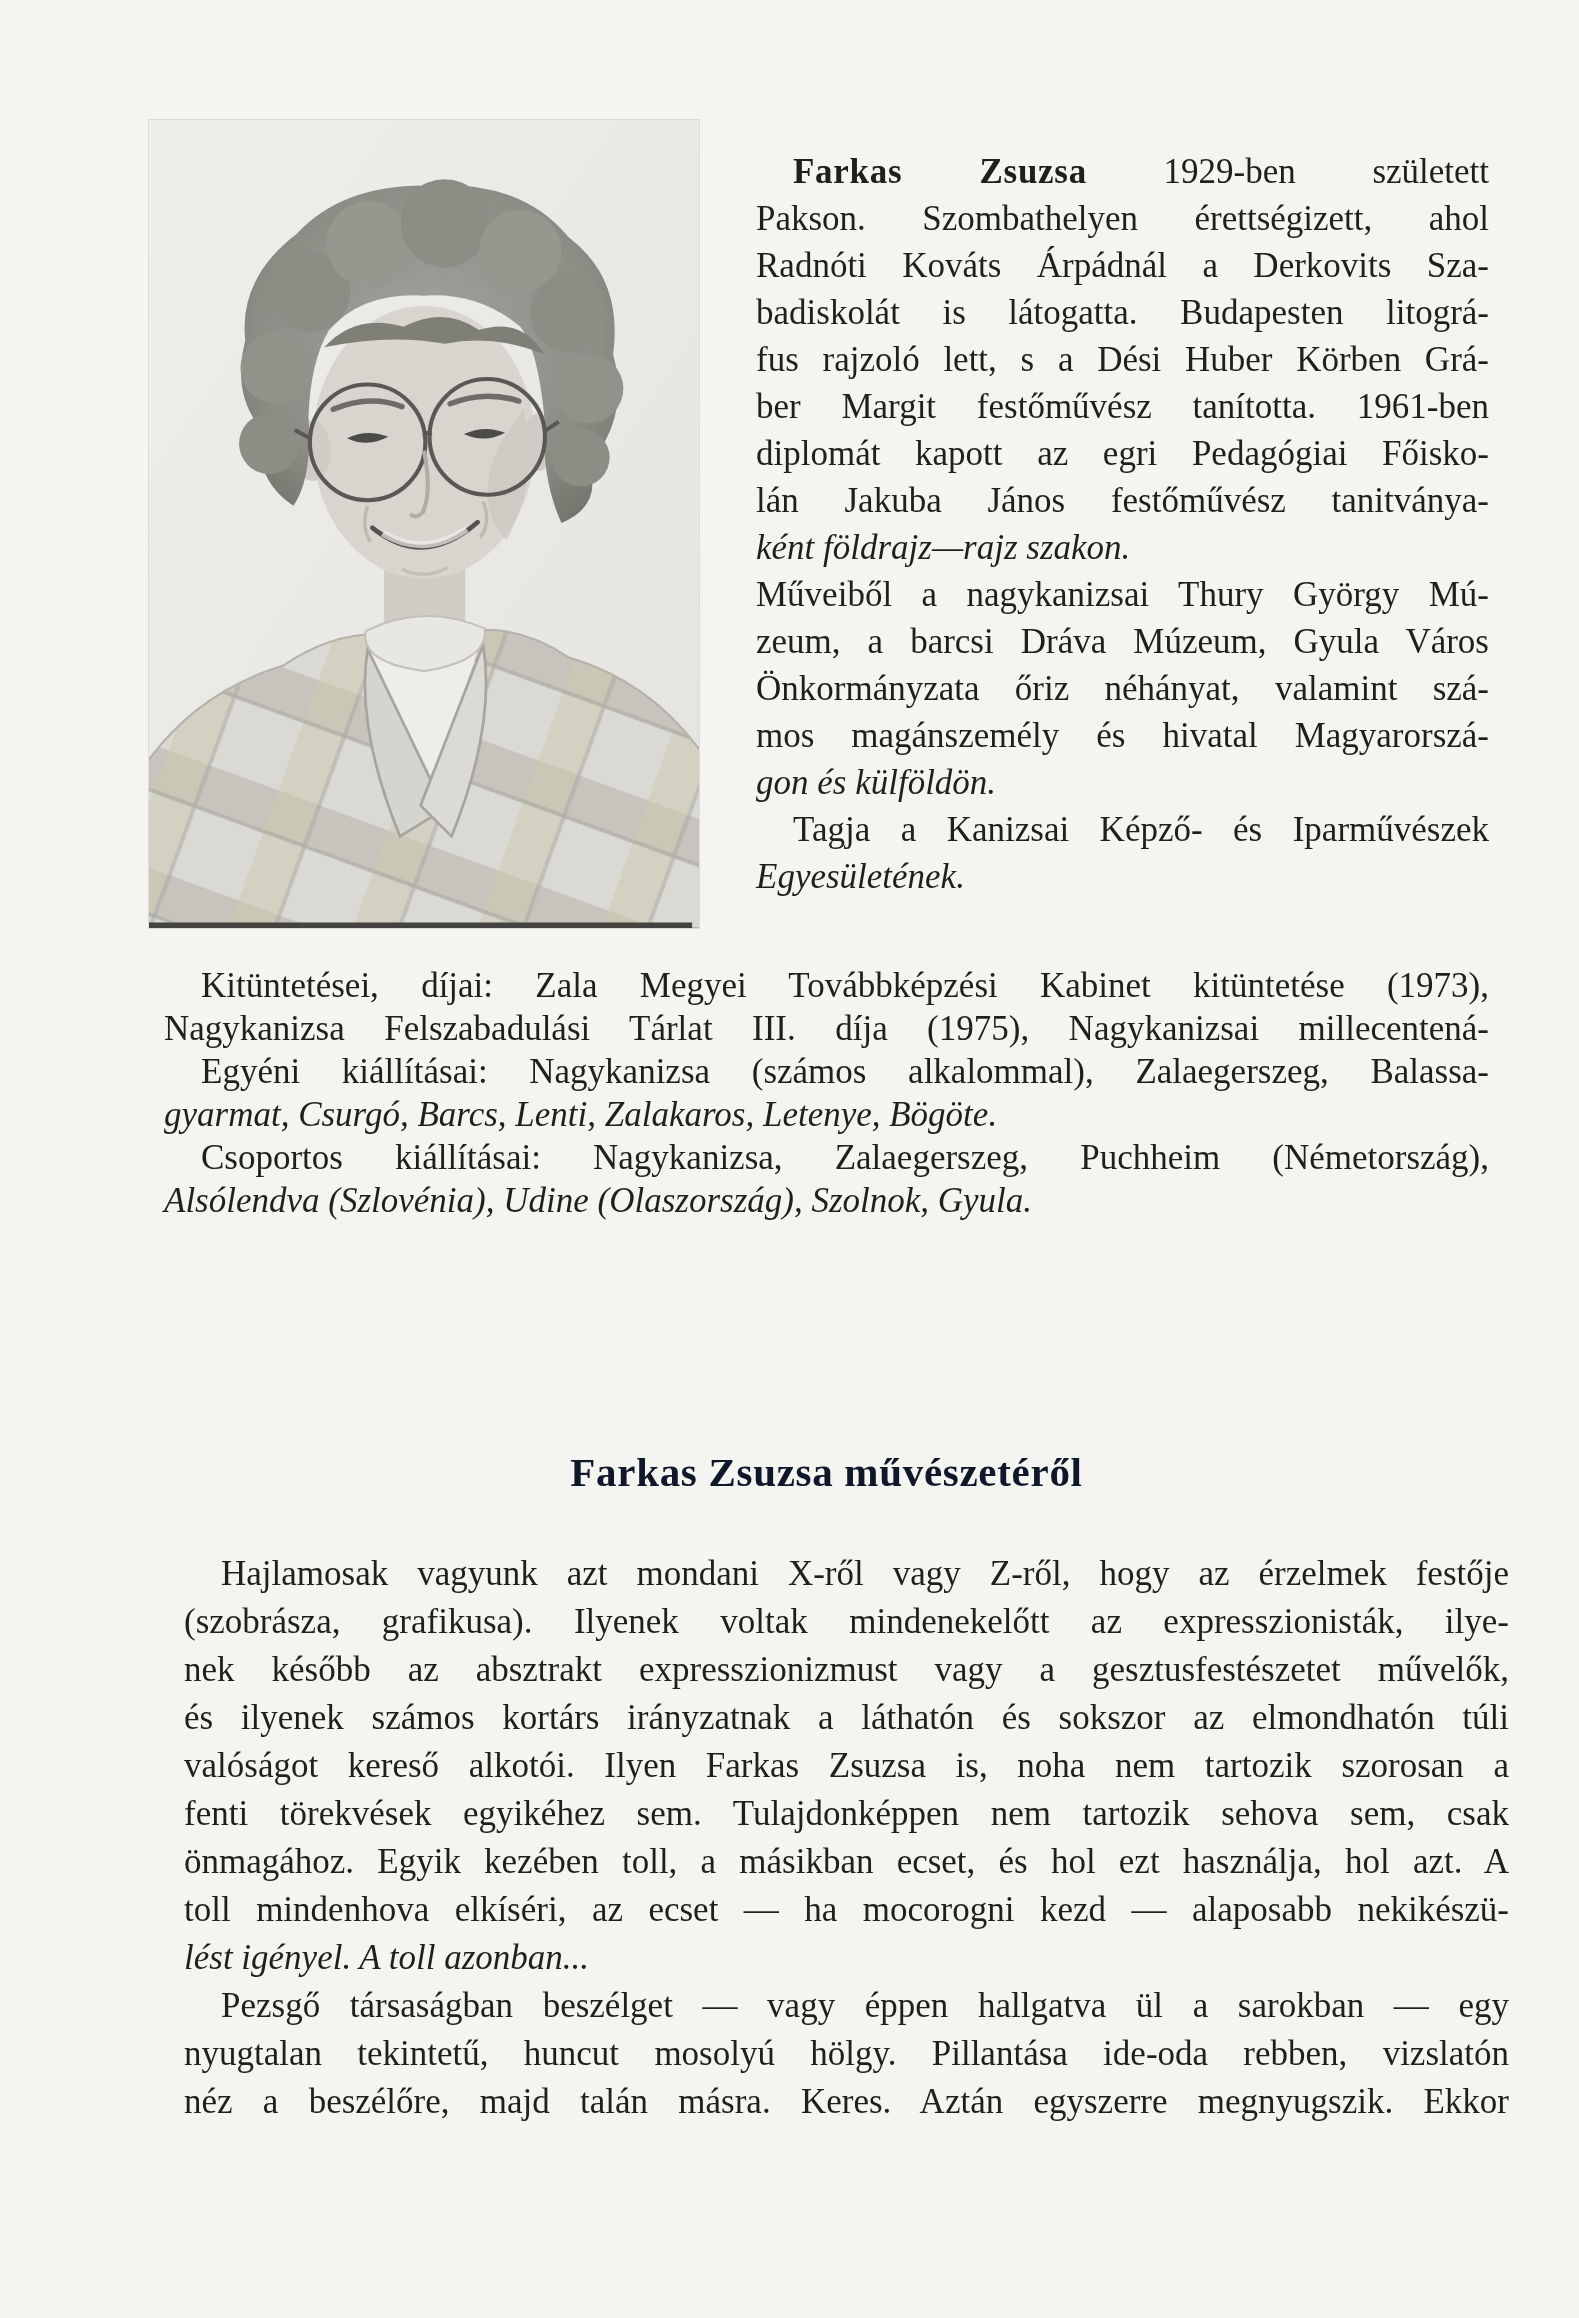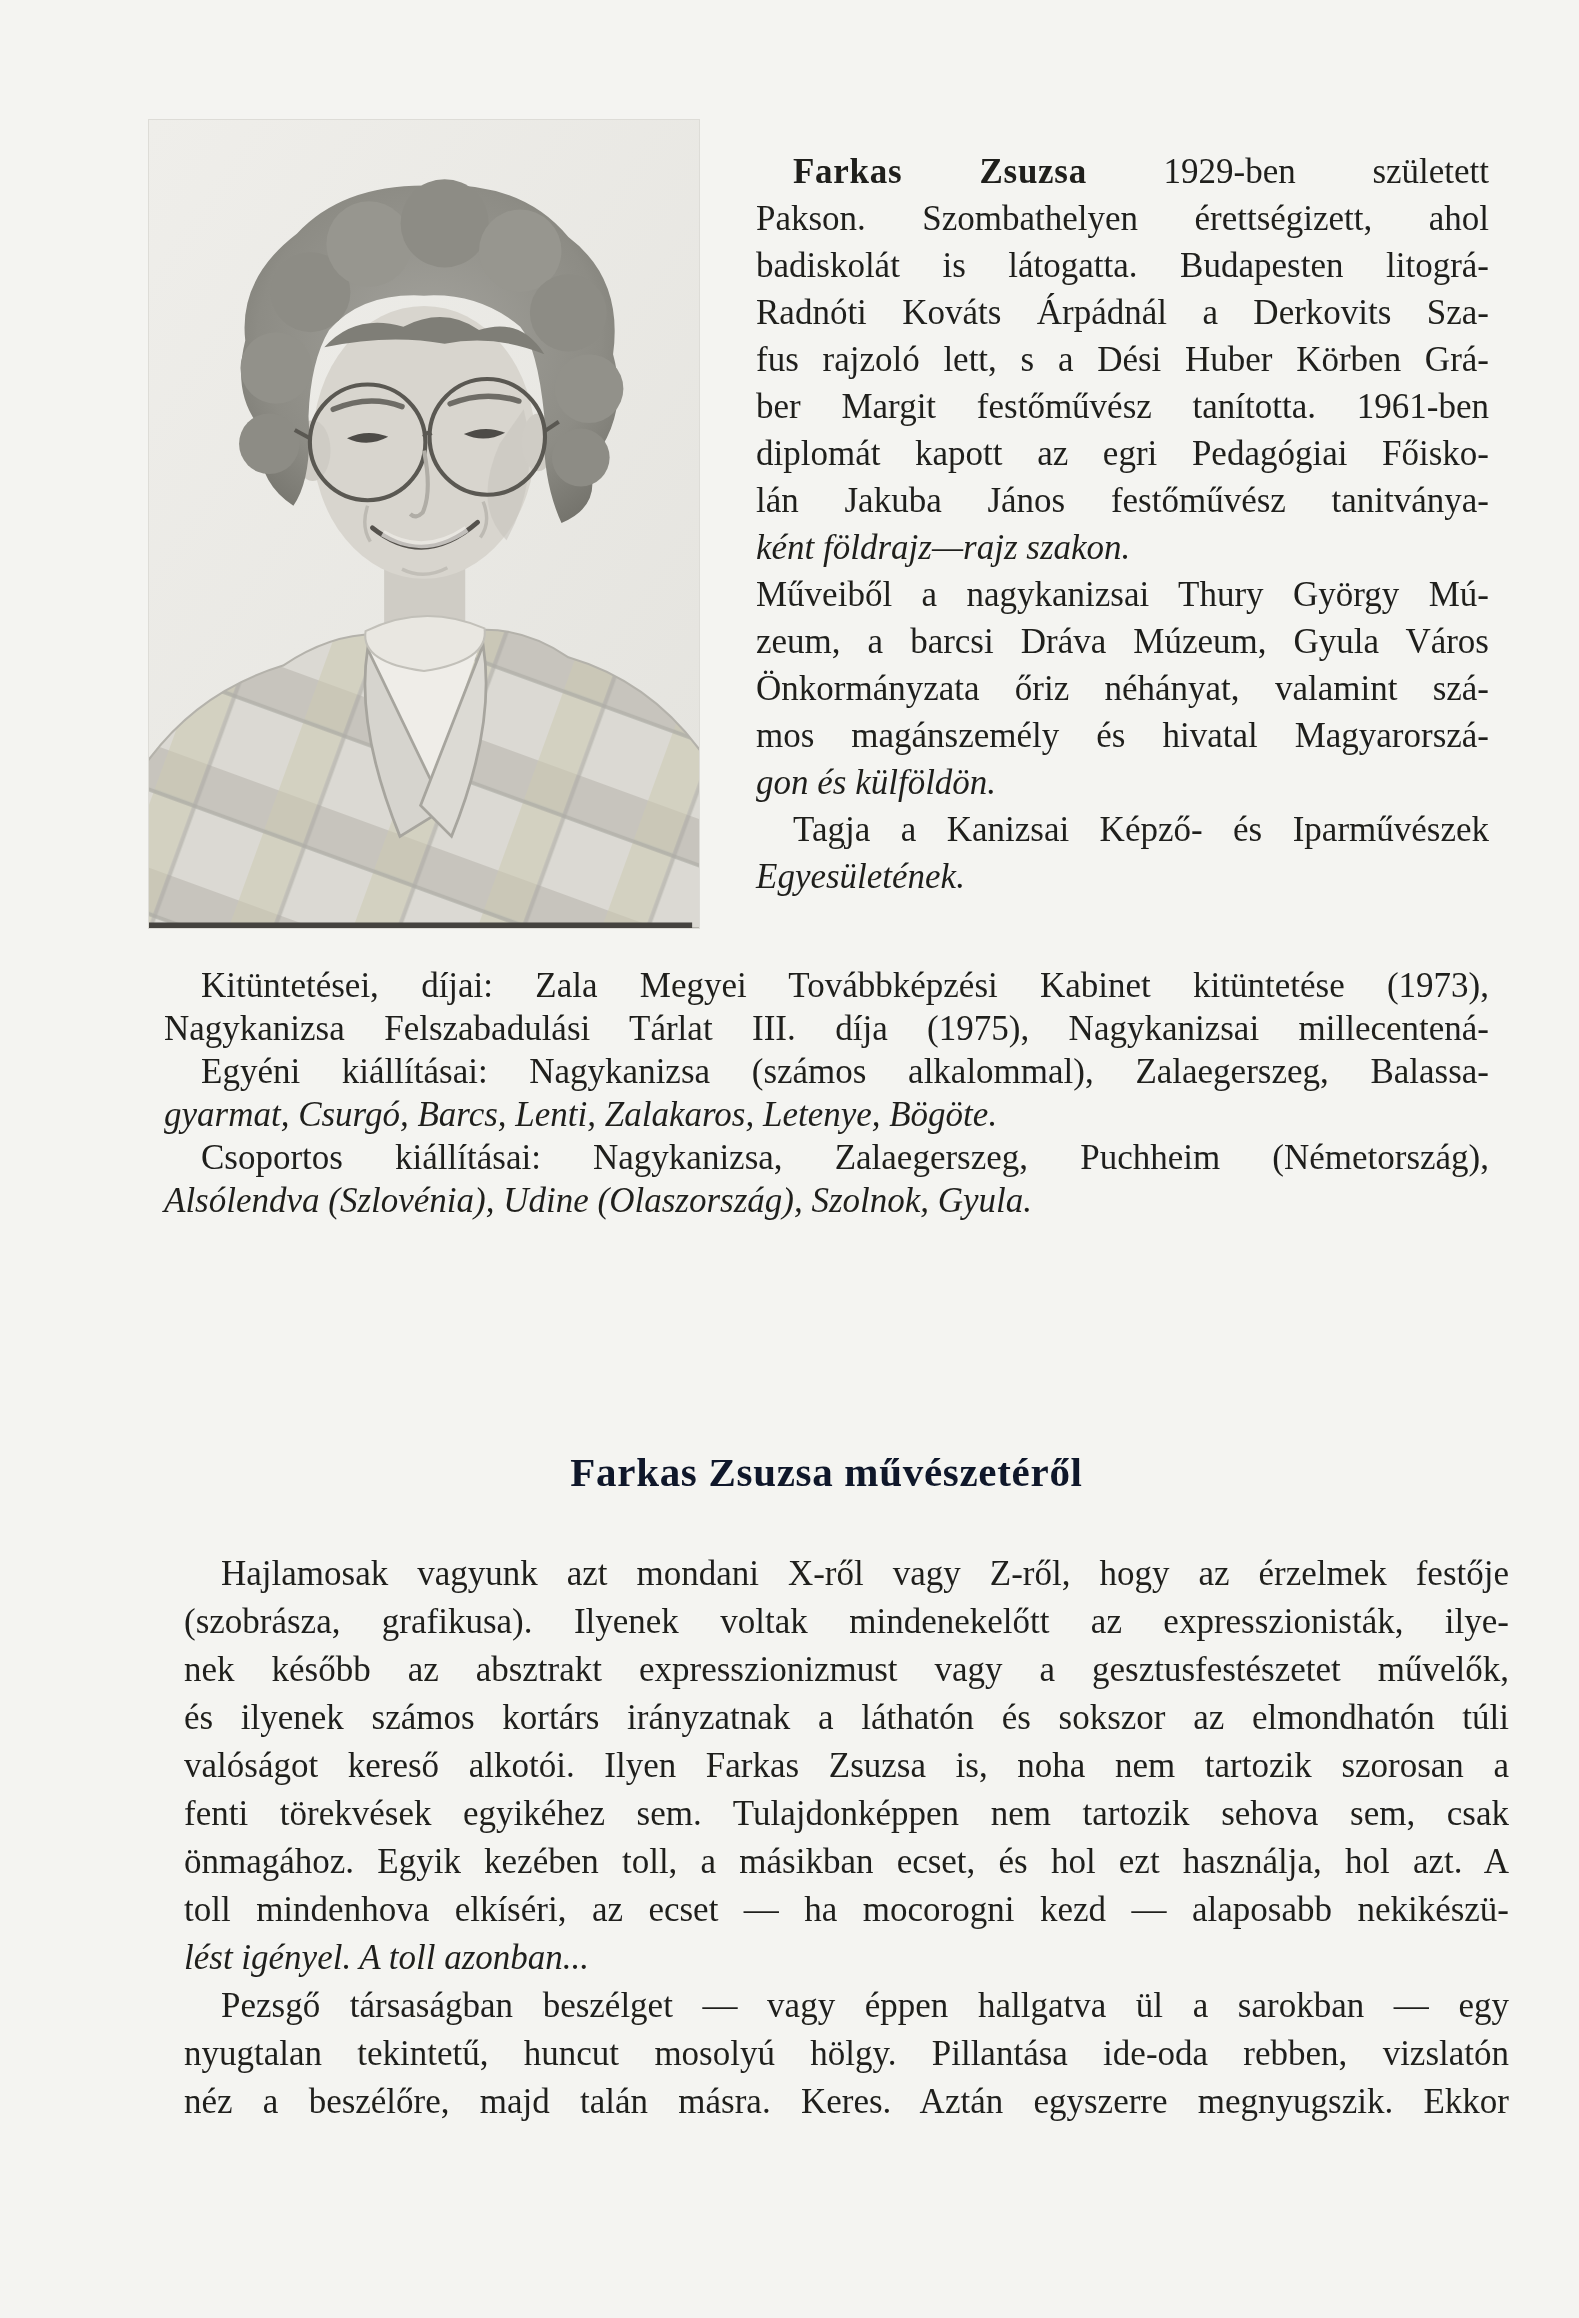--- a/index.html
+++ b/index.html
@@ -122,22 +122,22 @@
 
       <path d="M368,652 Q400,668 434,650" stroke="#c2bfb8" stroke-width="5" fill="none"></path>
 
       <rect x="0" y="1165" width="790" height="8" fill="#45433f"></rect>
     </svg>
   </div>
 
   <div class="bio-col">
     <div class="tline j ind"><span class="bold">Farkas Zsuzsa</span><span> 1929-ben született</span></div>
     <div class="tline j">Pakson. Szombathelyen érettségizett, ahol</div>
+    <div class="tline j">Radnóti Kováts Árpádnál a Derkovits Sza-</div>
     <div class="tline j">badiskolát is látogatta. Budapesten litográ-</div>
-    <div class="tline j">Radnóti Kováts Árpádnál a Derkovits Sza-</div>
     <div class="tline j">fus rajzoló lett, s a Dési Huber Körben Grá-</div>
     <div class="tline j">ber Margit festőművész tanította. 1961-ben</div>
     <div class="tline j">diplomát kapott az egri Pedagógiai Főisko-</div>
     <div class="tline j">lán Jakuba János festőművész tanitványa-</div>
     <div class="tline l">ként földrajz—rajz szakon.</div>
     <div class="tline j">Műveiből a nagykanizsai Thury György Mú-</div>
     <div class="tline j">zeum, a barcsi Dráva Múzeum, Gyula Város</div>
     <div class="tline j">Önkormányzata őriz néhányat, valamint szá-</div>
     <div class="tline j">mos magánszemély és hivatal Magyarorszá-</div>
     <div class="tline l">gon és külföldön.</div>

